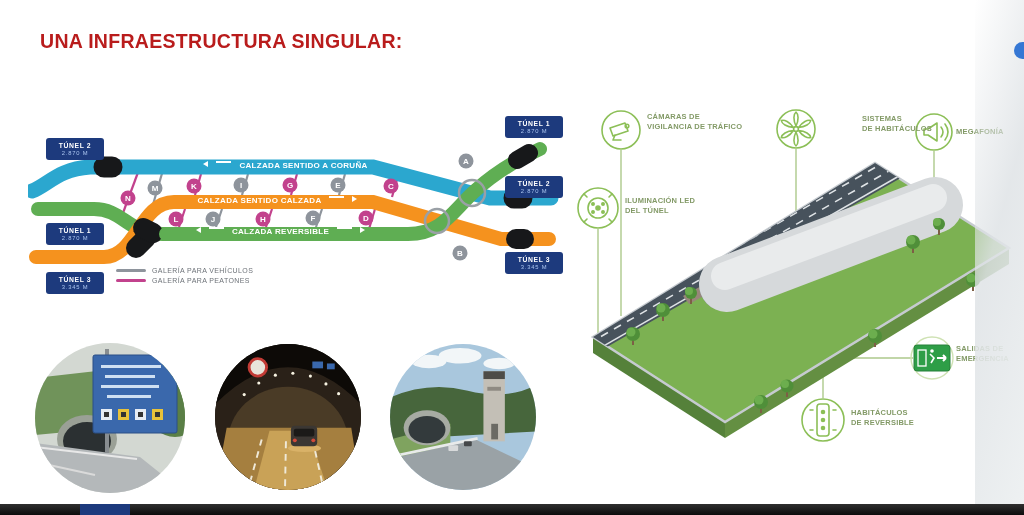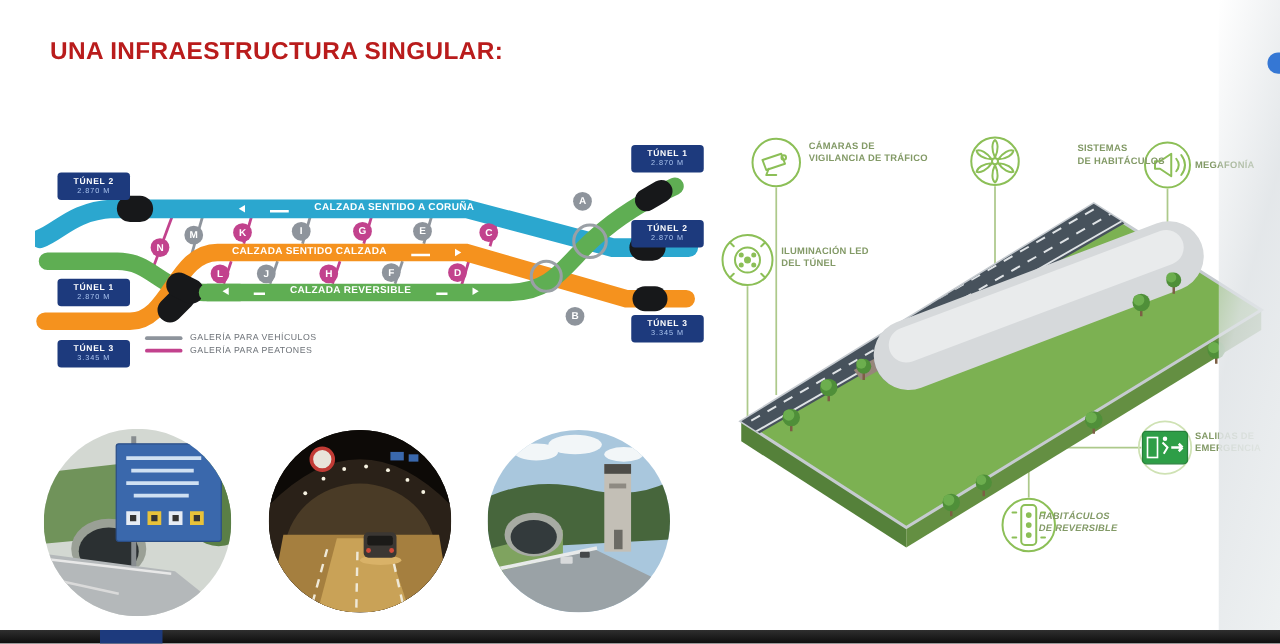--- a/index.html
+++ b/index.html
@@ -15,21 +15,21 @@
   .map{left:28px;top:105px;width:534px;height:198px;}
   .map svg{position:absolute;left:0;top:0;}
   .tag{position:absolute;width:58px;height:22px;background:#1d3a7d;border-radius:3px;
        display:flex;flex-direction:column;align-items:center;justify-content:center;line-height:1.15;}
   .tag .nm{font-size:6.8px;font-weight:bold;color:#ffffff;letter-spacing:.6px;}
   .tag .ln{font-size:5.8px;color:#aac4ef;letter-spacing:.8px;}
   .badge{position:absolute;width:15px;height:15px;border-radius:50%;transform:translate(-50%,-50%);
          display:flex;align-items:center;justify-content:center;color:#fff;font-size:8px;font-weight:bold;}
   .badge.pink{background:#c2428d;}
   .badge.gray{background:#8e949c;}
-  .roadlabel{position:absolute;display:flex;align-items:flex-end;justify-content:center;gap:20px;
+  .roadlabel{position:absolute;display:flex;align-items:flex-start;justify-content:center;gap:8px;
              color:#fff;font-weight:bold;font-size:8px;letter-spacing:.3px;white-space:nowrap;}
   .aline{width:15px;height:2px;background:#fff;}
   .atri-l{width:0;height:0;border-top:3px solid transparent;border-bottom:3px solid transparent;border-right:5px solid #fff;}
   .atri-r{width:0;height:0;border-top:3px solid transparent;border-bottom:3px solid transparent;border-left:5px solid #fff;}
   .legend{position:absolute;left:88px;top:162px;display:flex;flex-direction:column;gap:3px;}
   .legend-row{display:flex;align-items:center;gap:6px;}
   .legend-line{width:30px;height:2.5px;border-radius:2px;display:inline-block;}
   .legend-row span.lbl{font-size:7px;color:#6d7278;letter-spacing:.4px;}
 
   
@@ -409,21 +409,21 @@
         <div></div>
     </div>
     <div class="feat-label" style="left:50px;top:96px;width:110px;">
       <div>ILUMINACIÓN LED</div>
         <div>DEL TÚNEL</div>
     </div>
     <div class="feat-label" style="left:381px;top:244px;width:70px;">
       <div>SALIDAS DE</div>
         <div>EMERGENCIA</div>
     </div>
-    <div class="feat-label" style="left:256px;top:308px;width:90px;font-style:italic;">
+    <div class="feat-label" style="left:276px;top:308px;width:90px;">
       <div>HABITÁCULOS</div>
         <div>DE REVERSIBLE</div>
     </div>
   </div>
 
   <div class="abs edge-band"></div>
   <div class="abs edge-pill"></div>
   <div class="abs footer-bar"></div>
   <div class="abs footer-seg"></div>
 

